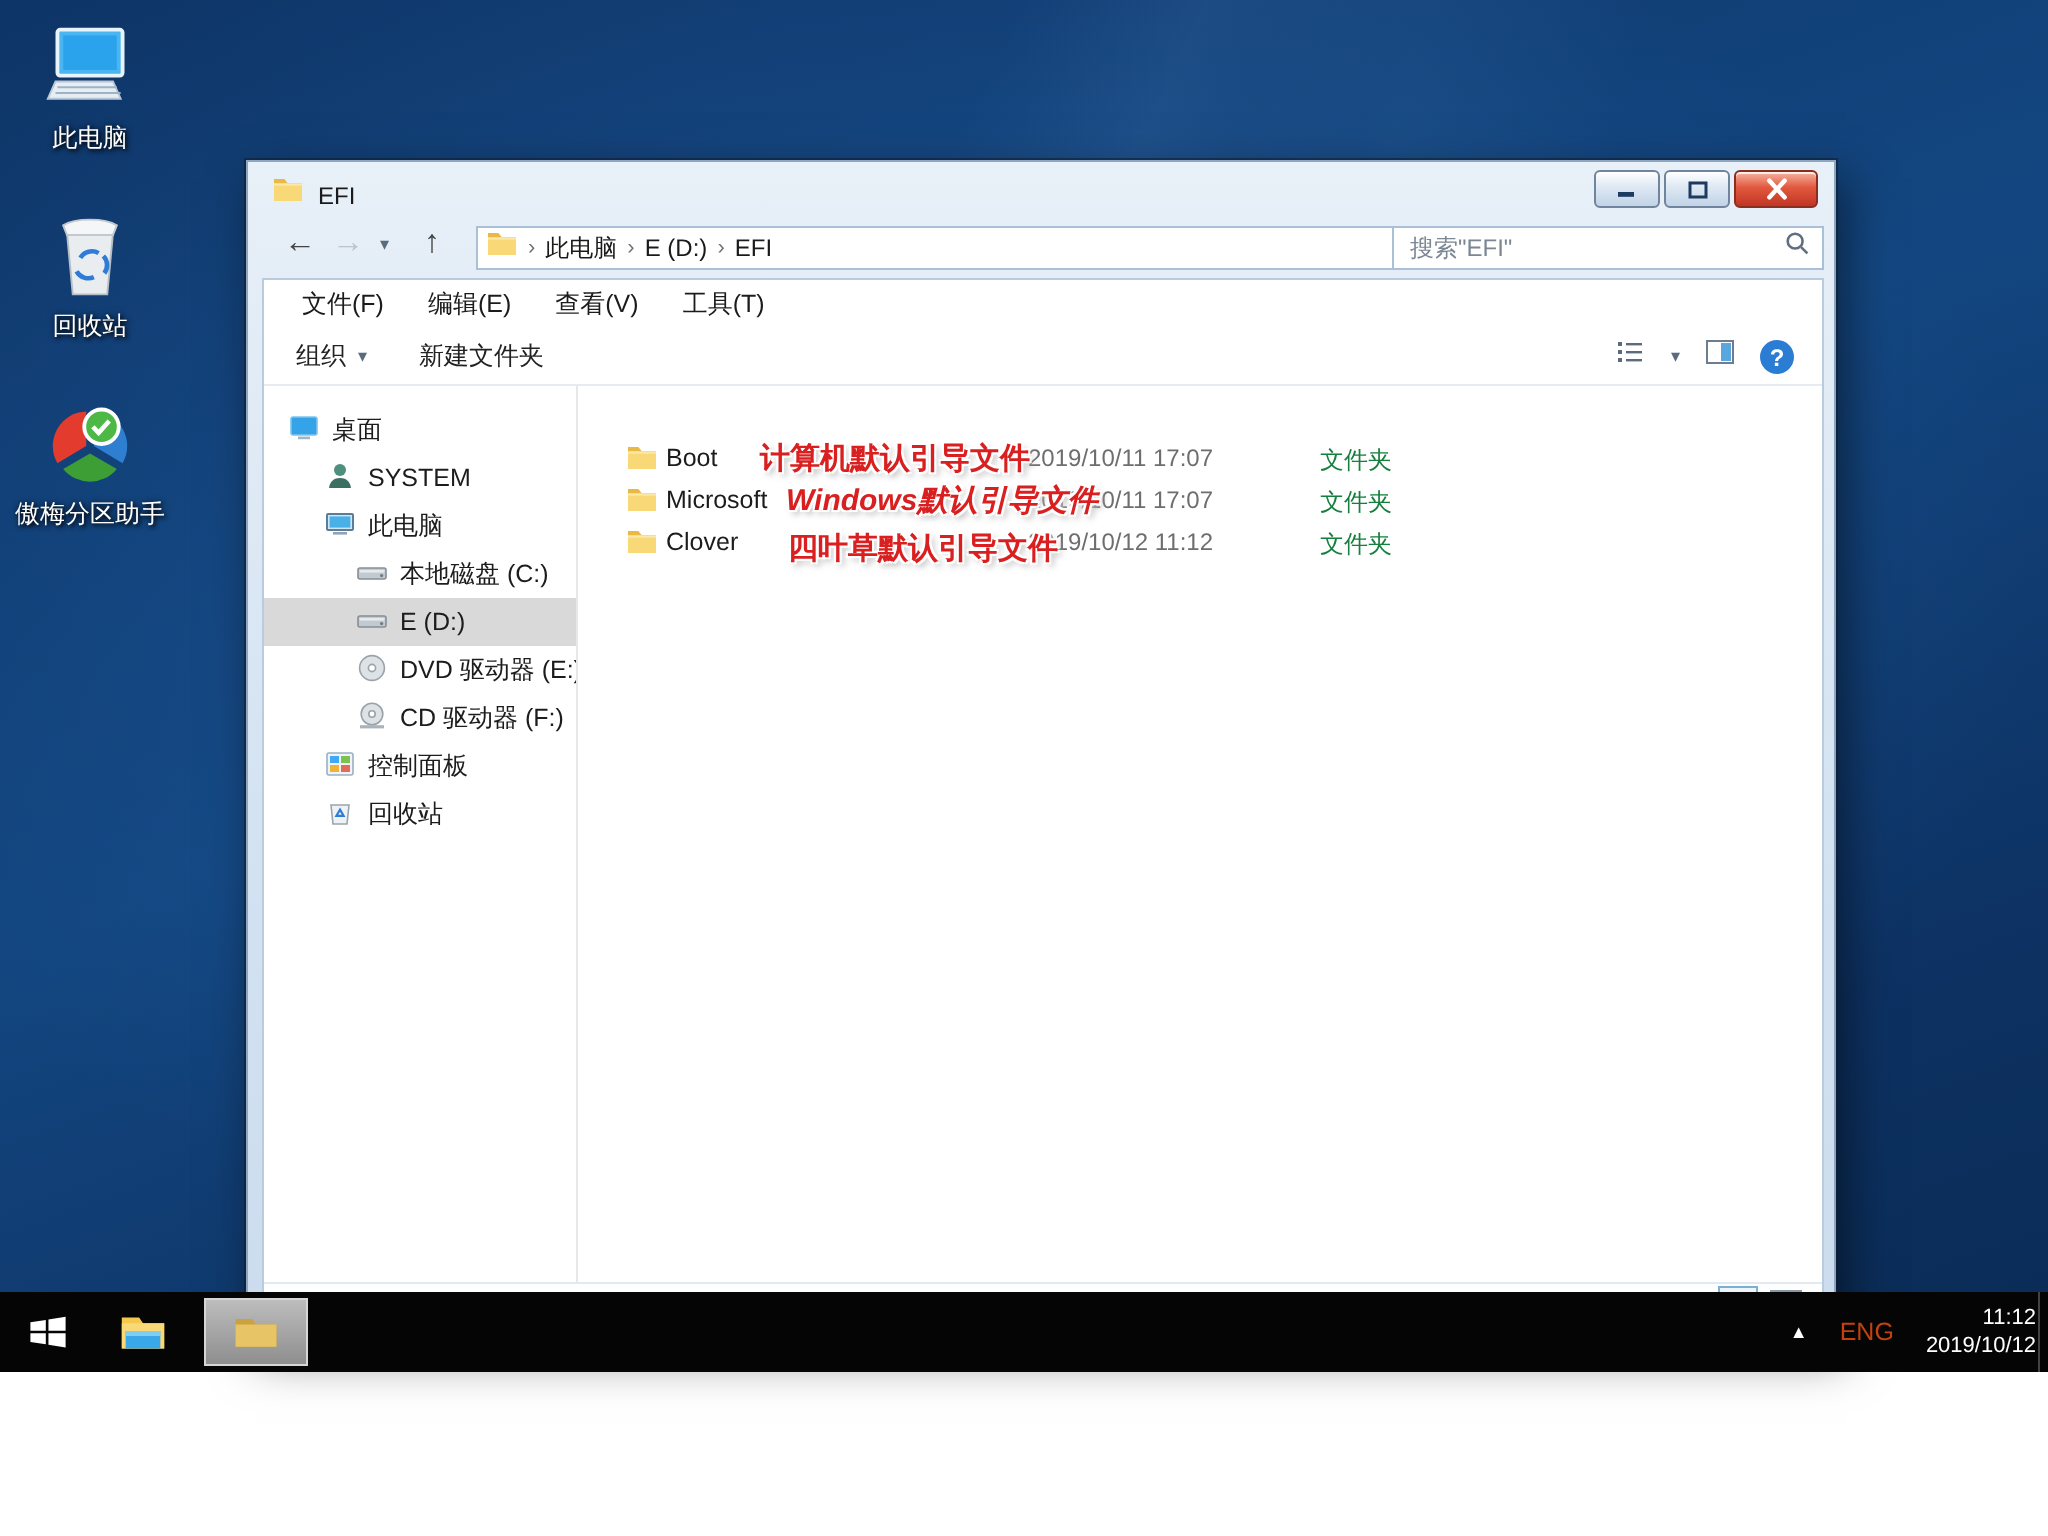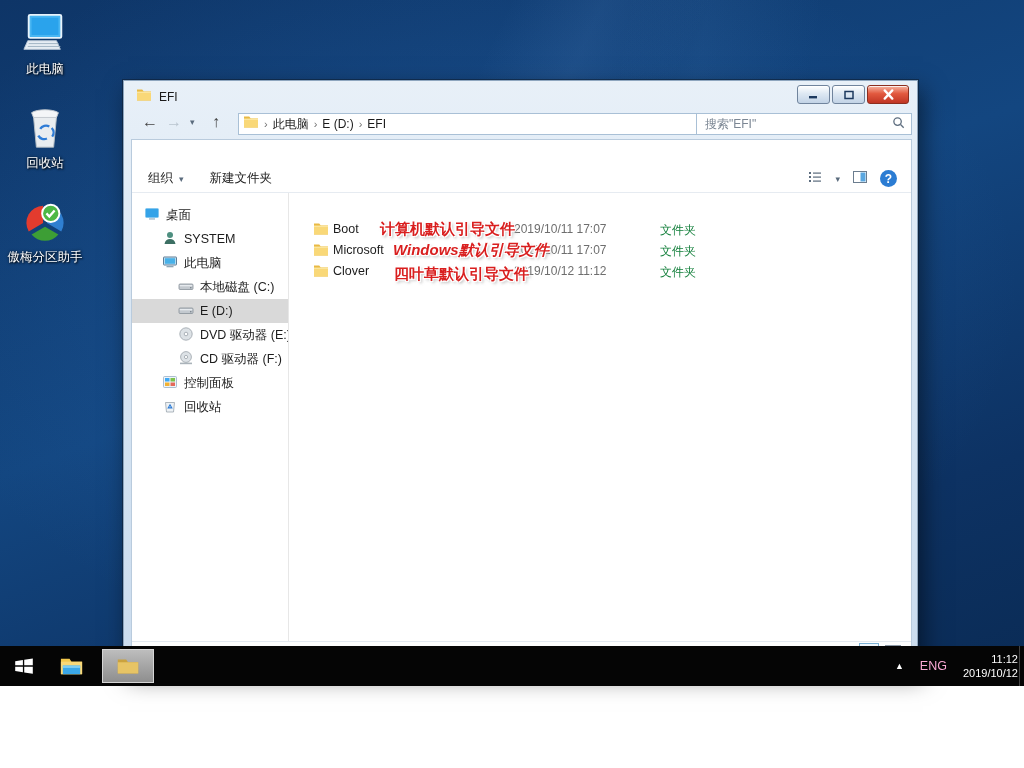--- a/index.html
+++ b/index.html
@@ -100,21 +100,21 @@
   .sv-btn.active{border:1px solid #7ab0d4;background:#eef6fc;}
 
   
   .taskbar{position:absolute;left:0;bottom:0;width:1024px;height:40px;background:#050505;display:flex;align-items:center;}
   .tb-start{width:48px;height:40px;display:flex;align-items:center;justify-content:center;}
   .tb-app{width:46px;height:40px;display:flex;align-items:center;justify-content:center;}
   .tb-task{width:52px;height:34px;margin-left:8px;display:flex;align-items:center;justify-content:center;
     background:linear-gradient(#bdbdbd,#8e8e8e);border:1px solid #d6d6d6;box-sizing:border-box;}
   .tray{position:absolute;right:6px;top:0;height:40px;display:flex;align-items:center;gap:16px;}
   .tray-arrow{color:#fff;font-size:9px;}
-  .tray-lang{color:#f9a8d4;font-size:12.5px;}
+  .tray-lang{color:#c2410c;font-size:12.5px;}
   .tray-clock{color:#fff;font-size:11px;line-height:14px;text-align:right;}
   .show-desktop{position:absolute;right:0;top:0;width:4px;height:40px;border-left:1px solid rgba(255,255,255,.25);}
 </style>
 </head>
 <body>
 
 <div class="desktop">
 
   <div class="desktop-icons" id="desktop-icons">
       <div class="desk-icon">
@@ -220,20 +220,26 @@
         <input type="text" placeholder="搜索&quot;EFI&quot;" style="">
         <span><svg viewBox="0 0 14 14" width="13" height="13">
               <circle cx="6" cy="6" r="4" fill="none" stroke="#5f6f80" stroke-width="1.4"></circle>
               <line x1="9.2" y1="9.2" x2="12.6" y2="12.6" stroke="#5f6f80" stroke-width="1.4"></line>
             </svg></span>
       </div>
     </div>
 
     <div class="content">
 
+      <div class="menubar" id="menu-bar">
+          <span class="menu-item">文件(F)</span>
+          <span class="menu-item">编辑(E)</span>
+          <span class="menu-item">查看(V)</span>
+          <span class="menu-item">工具(T)</span>
+        </div>
 
       <div class="toolbar">
         <div class="tb-left">
           <span class="tb-btn">
             <span>组织</span>
             <span class="tb-dd">▾</span>
           </span>
           <span class="tb-btn">新建文件夹</span>
         </div>
         <div class="tb-right">

